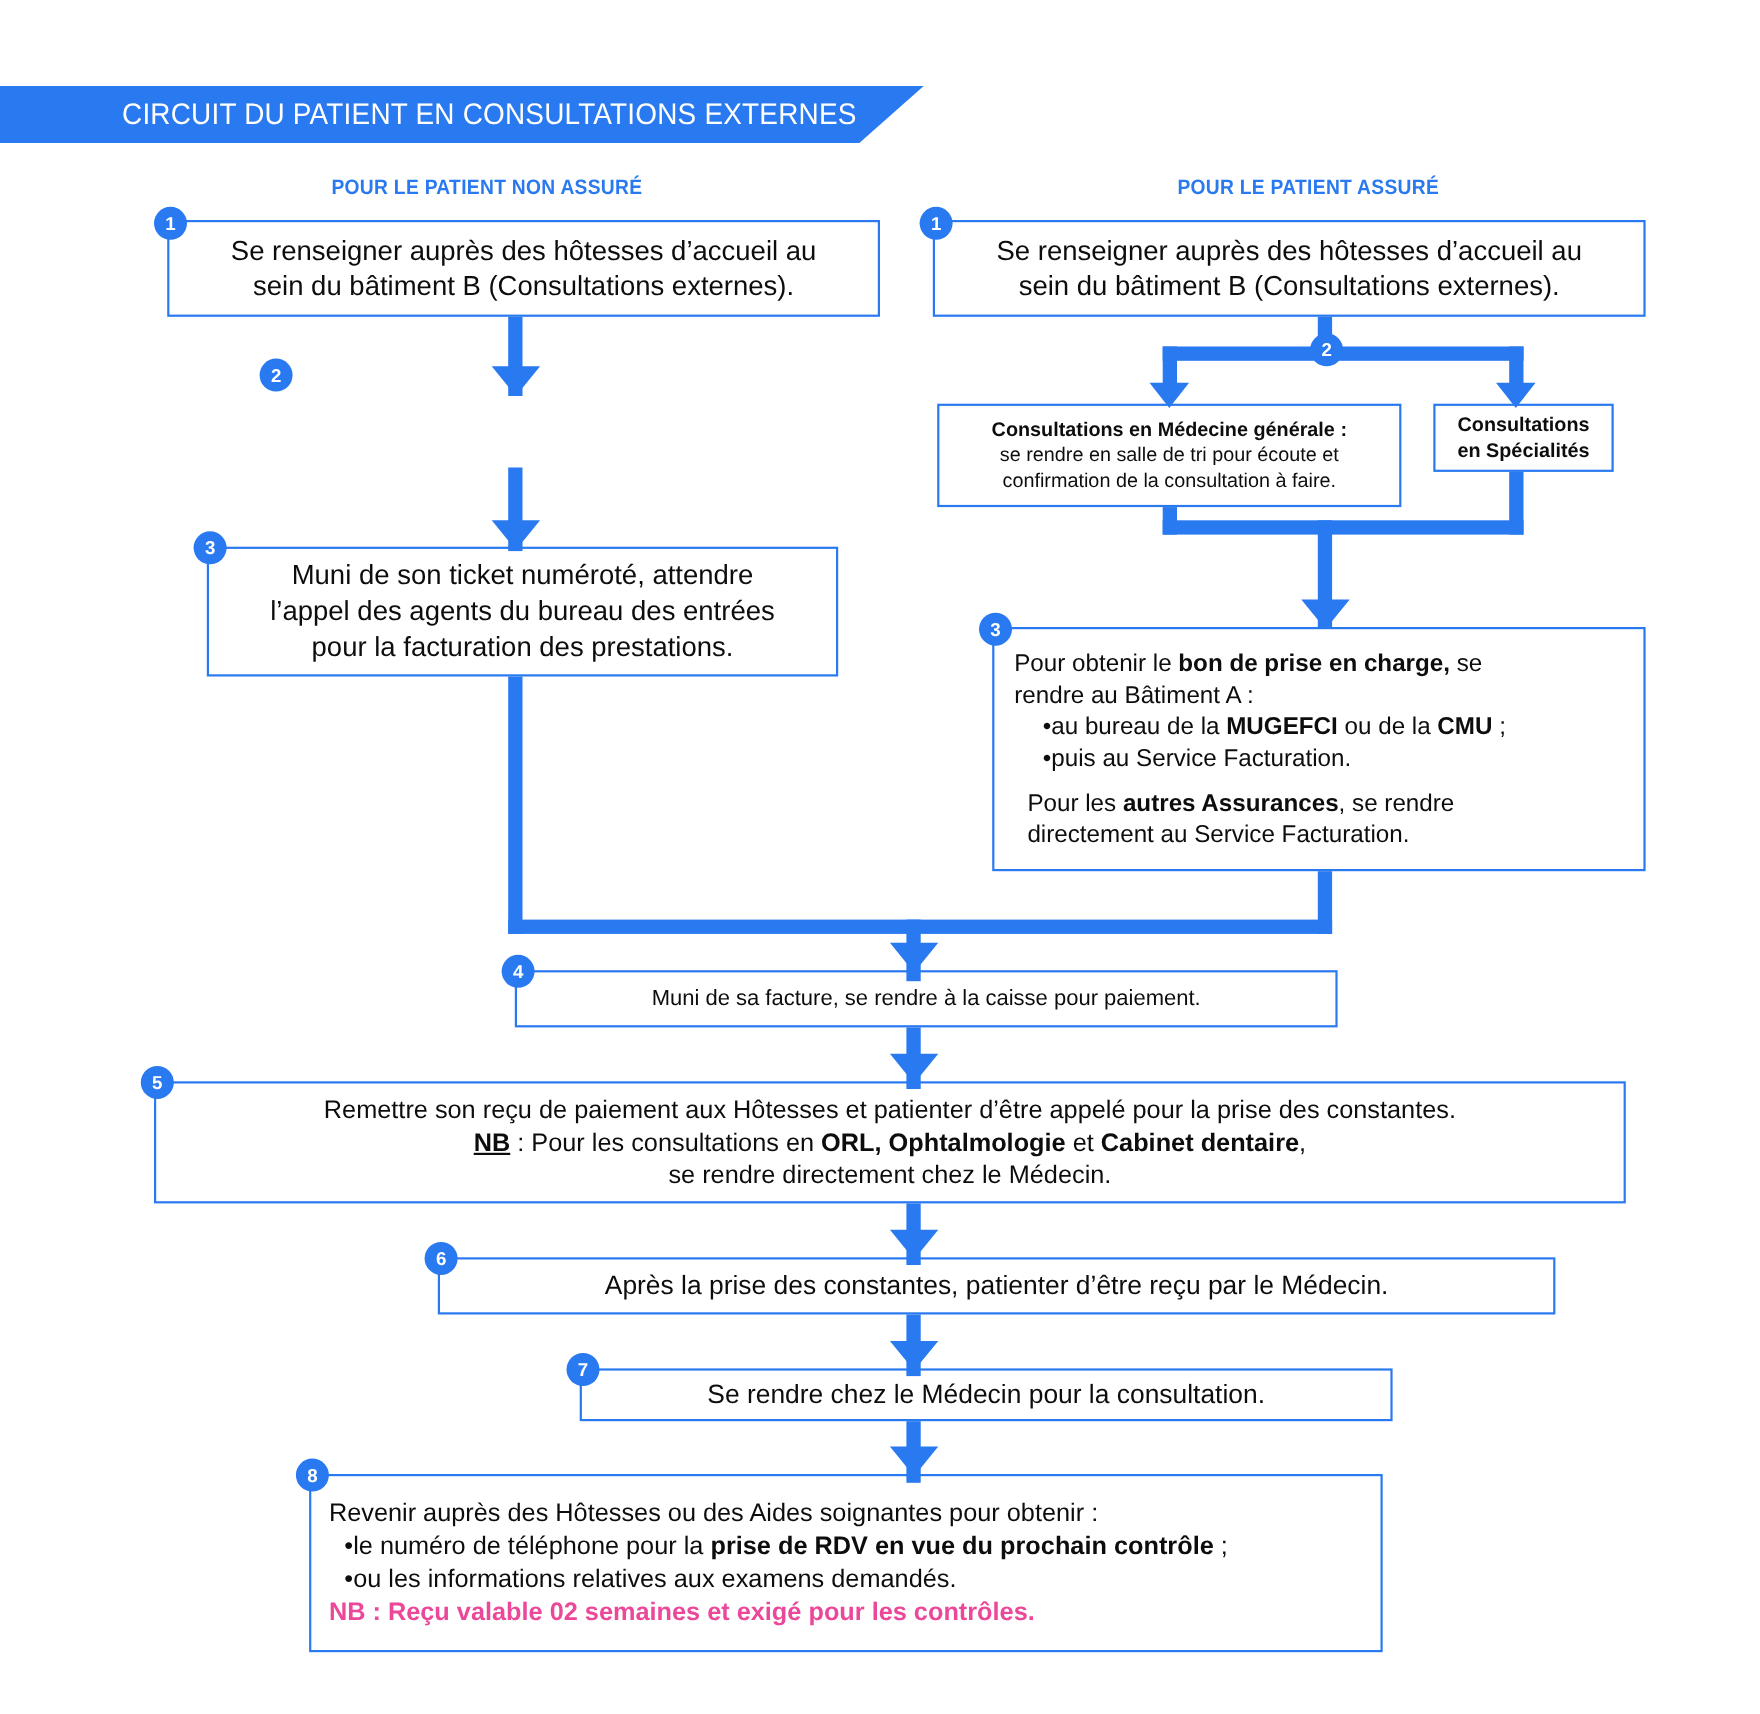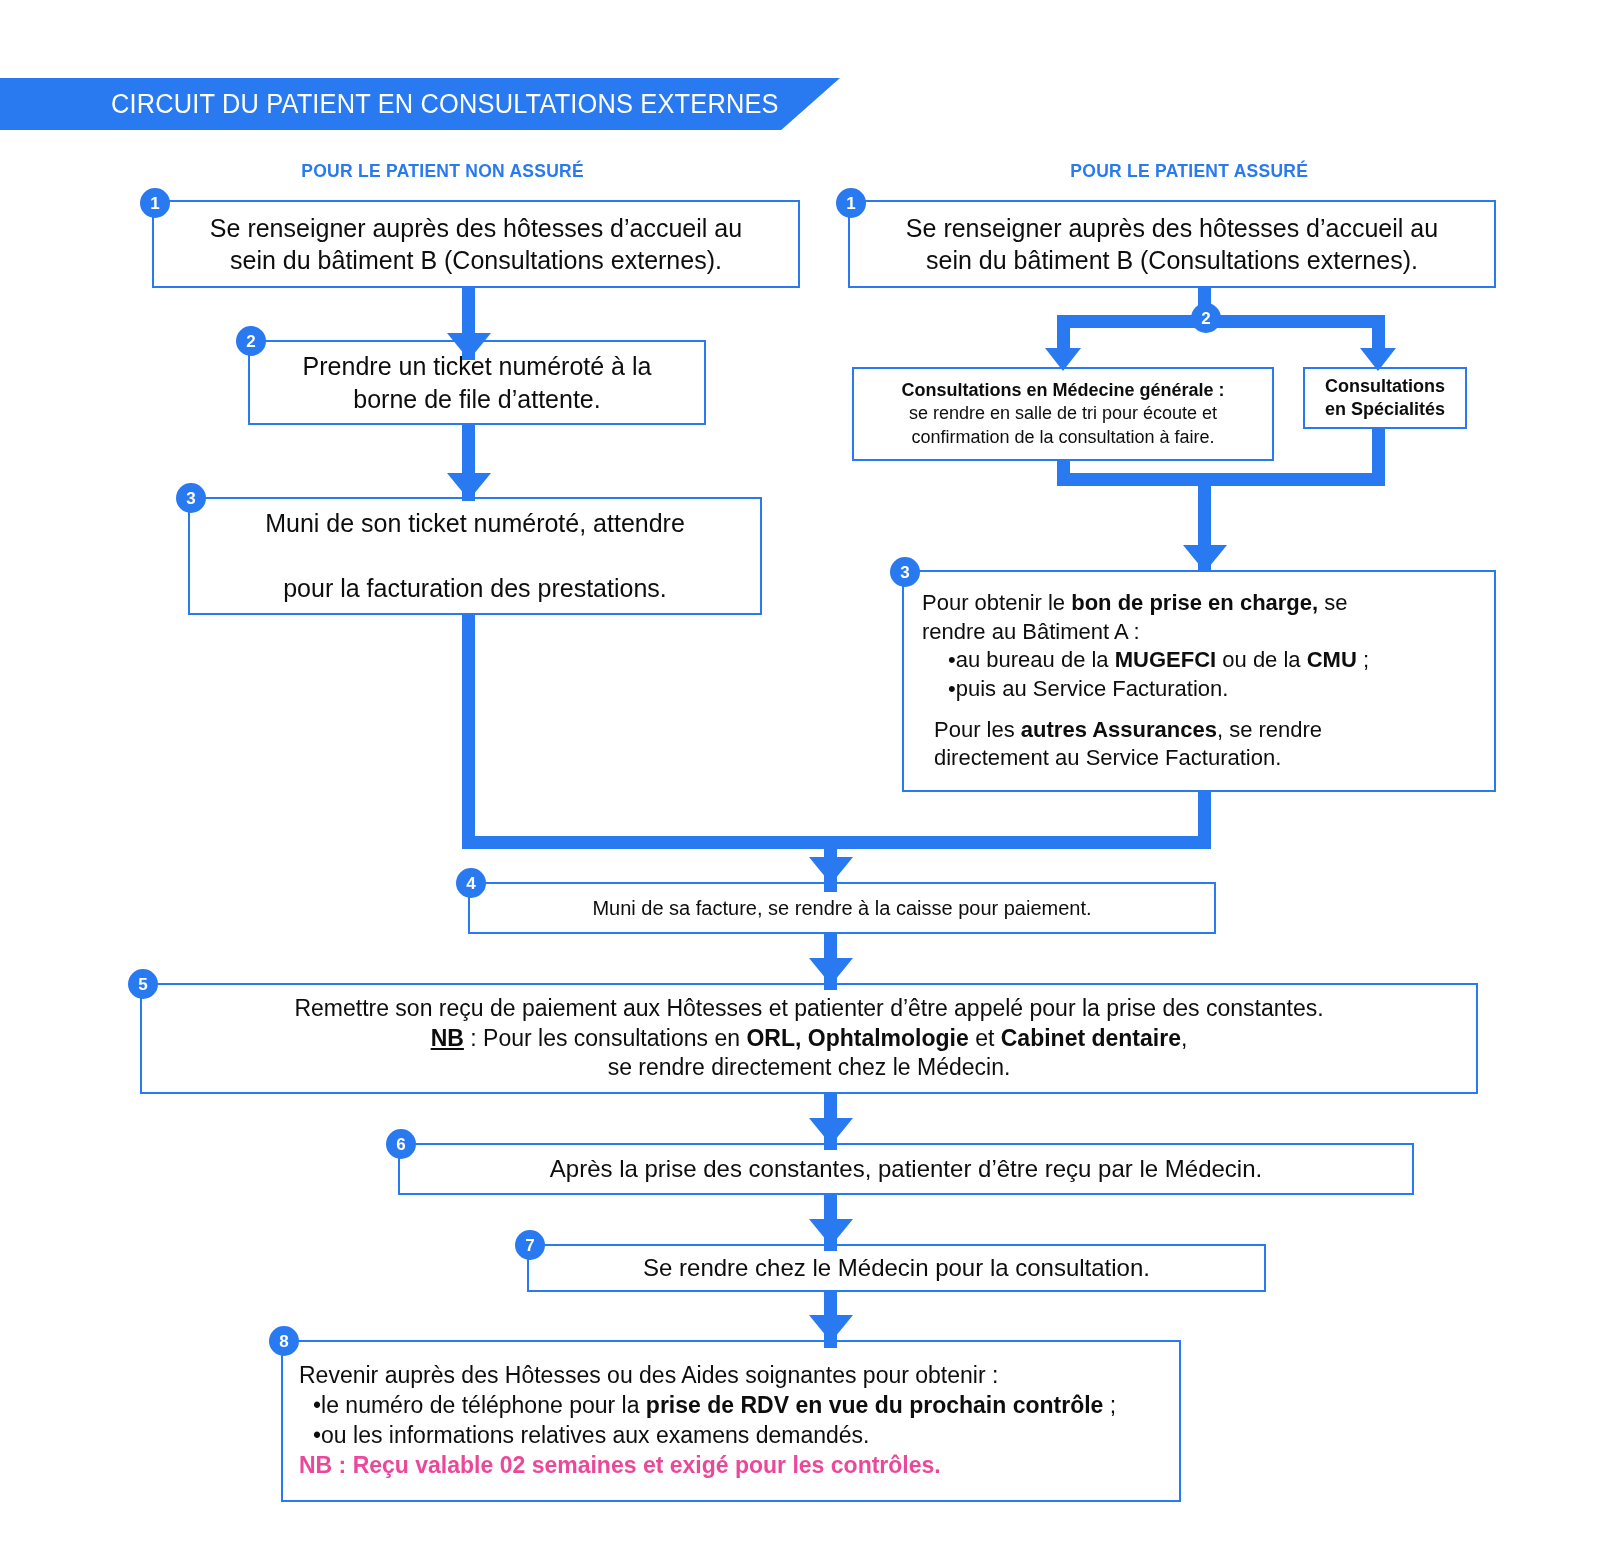--- a/index.html
+++ b/index.html
@@ -119,35 +119,29 @@
     <div class="txt c" style="font-size:25px;">
       <span>Se renseigner auprès des hôtesses d’accueil au</span><br>
       <span>sein du bâtiment B (Consultations externes).</span>
     </div>
   </div>
   <div class="badge" style="left:140px; top:188px;">1</div>
 
   <div class="vline" style="left:462px; top:288px; height:72px;"></div>
   <div class="arrow" style="left:447px; top:333px;"></div>
 
-  <div class="box" style="left:248px; top:340px; width:458px; height:85px;">
-    <div class="txt c" style="font-size:25px;">
-      <span>Prendre un ticket numéroté à la</span><br>
-      <span>borne de file d’attente.</span>
-    </div>
-  </div>
   <div class="badge" style="left:236px; top:326px;">2</div>
 
   <div class="vline" style="left:462px; top:425px; height:76px;"></div>
   <div class="arrow" style="left:447px; top:473px;"></div>
 
   <div class="box" style="left:188px; top:497px; width:574px; height:118px;">
     <div class="txt c" style="font-size:25px;">
       <span>Muni de son ticket numéroté, attendre</span><br>
-      <br>
+      <span>l’appel des agents du bureau des entrées</span><br>
       <span>pour la facturation des prestations.</span>
     </div>
   </div>
   <div class="badge" style="left:176px; top:483px;">3</div>
 
   <div class="vline" style="left:462px; top:615px; height:234px;"></div>
 
   <div class="box" style="left:848px; top:200px; width:648px; height:88px;">
     <div class="txt c" style="font-size:25px;">
       <span>Se renseigner auprès des hôtesses d’accueil au</span><br>
@@ -244,21 +238,21 @@
   <div class="arrow" style="left:809px; top:1219px;"></div>
 
   <div class="box" style="left:527px; top:1244px; width:739px; height:48px;">
     <div class="txt c" style="font-size:24px;">Se rendre chez le Médecin pour la consultation.</div>
   </div>
   <div class="badge" style="left:515px; top:1230px;">7</div>
 
   <div class="vline" style="left:824px; top:1292px; height:56px;"></div>
   <div class="arrow" style="left:809px; top:1315px;"></div>
 
-  <div class="box" style="left:281px; top:1340px; width:900px; height:162px;">
+  <div class="box" style="left:281px; top:1340px; width:976px; height:162px;">
     <div class="txt l" style="font-size:23px; padding:0 16px;">
       <div>Revenir auprès des Hôtesses ou des Aides soignantes pour obtenir :</div>
       <div style="padding-left:14px;">
         •<span>le numéro de téléphone pour la </span><span class="b">prise de RDV en vue du prochain contrôle</span><span> ;</span>
       </div>
       <div style="padding-left:14px;">
         •<span>ou les informations relatives aux examens demandés.</span>
       </div>
       <div class="red">NB : Reçu valable 02 semaines et exigé pour les contrôles.</div>
     </div>

